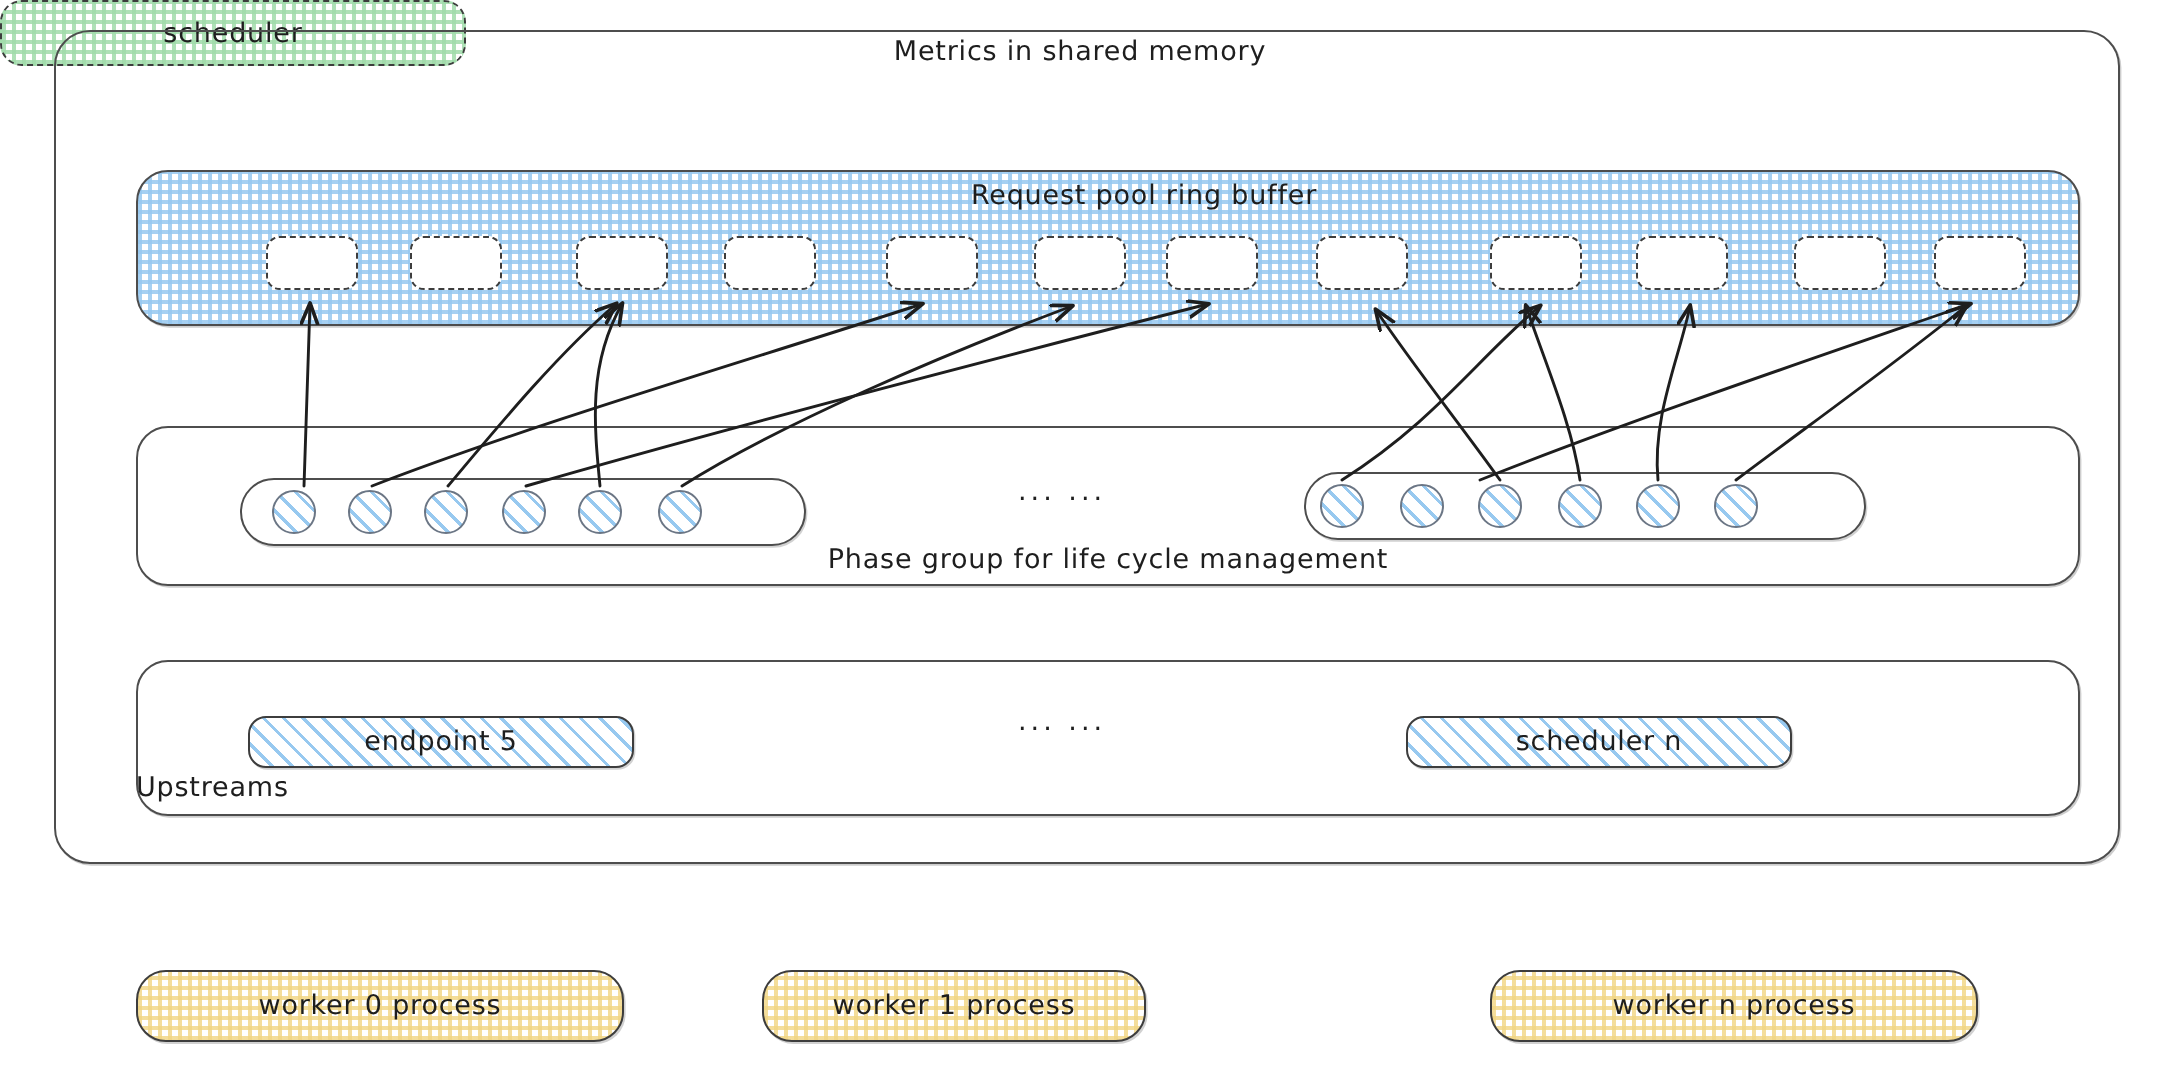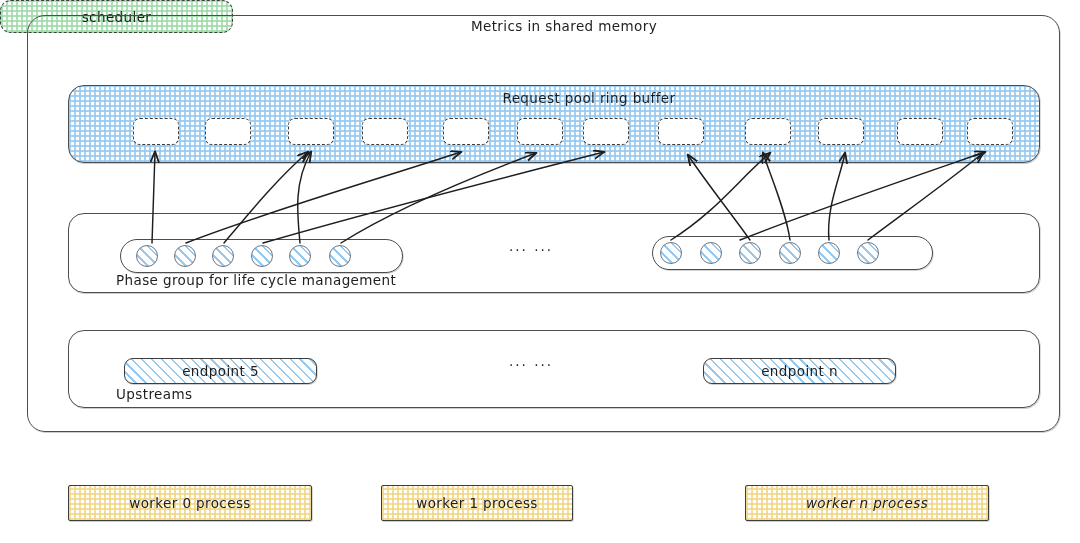--- a/index.html
+++ b/index.html
@@ -18,21 +18,20 @@
     box-shadow:0.7px 0.9px 0 rgba(90,90,90,.30);
   }
   .label{
     position:absolute;
     font-family:"DejaVu Sans",sans-serif;
     font-size:13.5px;
     color:#1e1e1e;
     letter-spacing:.4px;
     white-space:nowrap;
     text-align:center;
-    padding-left:48px;
   }
   .center-label{left:0;right:0;text-align:center;}
 
   
   .fill-blue-cross{
     background-color:#ffffff;
     background-image:
       repeating-linear-gradient(0deg, rgba(150,200,240,.85) 0 2px, transparent 2px 5px),
       repeating-linear-gradient(90deg, rgba(150,200,240,.85) 0 2px, transparent 2px 5px);
   }
@@ -94,60 +93,60 @@
   }
 
   #scheduler{
     left:194px;top:444px;width:233px;height:33px;
     border:1.7px dashed #3d3d3d;border-radius:11px;box-sizing:border-box;
     display:flex;align-items:center;justify-content:center;
     font-size:13.5px;color:#1e1e1e;letter-spacing:.4px;
   }
   .worker{
     position:absolute;top:485px;height:36px;
-    border:1.4px solid #3d3d3d;border-radius:2px;box-sizing:border-box;
+    border:1.4px solid #3d3d3d;border-radius:15px;box-sizing:border-box;
     box-shadow:0.8px 1px 0 rgba(90,90,90,.28);
     display:flex;align-items:center;justify-content:center;
     font-size:13.5px;color:#1e1e1e;letter-spacing:.4px;
   }
   #worker-0{left:68px;width:244px;}
   #worker-1{left:381px;width:192px;}
-  #worker-n{left:745px;width:244px;font-style:italic;}
+  #worker-n{left:745px;width:244px;}
 
   .ellipsis{
     position:absolute;font-size:13.5px;color:#1e1e1e;letter-spacing:2px;
   }
   svg.arrows{position:absolute;left:0;top:0;width:1080px;height:543px;overflow:visible;pointer-events:none;}
 </style>
 </head>
 <body>
 
 <div class="stage">
 
   <div class="box sketch-border" id="outer-frame"></div>
   <div class="label center-label" style="top:18px;">Metrics in shared memory</div>
 
   <div class="box sketch-border fill-blue-cross" id="ring-buffer"></div>
-  <div class="label" style="left:55px;width:972px;top:90px;text-align:center;">Request pool ring buffer</div>
+  <div class="label" style="left:86px;width:972px;top:90px;text-align:center;">Request pool ring buffer</div>
 
   <div class="slot" style="left:133px;top:118px;"></div>
   <div class="slot" style="left:205px;top:118px;"></div>
   <div class="slot" style="left:288px;top:118px;"></div>
   <div class="slot" style="left:362px;top:118px;"></div>
   <div class="slot" style="left:443px;top:118px;"></div>
   <div class="slot" style="left:517px;top:118px;"></div>
   <div class="slot" style="left:583px;top:118px;"></div>
   <div class="slot" style="left:658px;top:118px;"></div>
   <div class="slot" style="left:745px;top:118px;"></div>
   <div class="slot" style="left:818px;top:118px;"></div>
   <div class="slot" style="left:897px;top:118px;"></div>
   <div class="slot" style="left:967px;top:118px;"></div>
 
   <div class="box sketch-border" id="phase-frame"></div>
-  <div class="label" style="left:68px;width:972px;top:272px;text-align:left;">Phase group for life cycle management</div>
+  <div class="label" style="left:68px;width:972px;top:272px;text-align:center;">Phase group for life cycle management</div>
   <div class="ellipsis" style="left:509px;top:238px;">... ...</div>
 
   <div class="group-pill" style="left:120px;top:239px;width:283px;"></div>
   <div class="node-circle fill-blue-diag" style="left:136px;top:245px;"></div>
   <div class="node-circle fill-blue-diag" style="left:174px;top:245px;"></div>
   <div class="node-circle fill-blue-diag" style="left:212px;top:245px;"></div>
   <div class="node-circle fill-blue-diag" style="left:251px;top:245px;"></div>
   <div class="node-circle fill-blue-diag" style="left:289px;top:245px;"></div>
   <div class="node-circle fill-blue-diag" style="left:329px;top:245px;"></div>
 
@@ -157,21 +156,21 @@
   <div class="node-circle fill-blue-diag" style="left:739px;top:242px;"></div>
   <div class="node-circle fill-blue-diag" style="left:779px;top:242px;"></div>
   <div class="node-circle fill-blue-diag" style="left:818px;top:242px;"></div>
   <div class="node-circle fill-blue-diag" style="left:857px;top:242px;"></div>
 
   <div class="box sketch-border" id="upstream-frame"></div>
   <div class="label" style="left:68px;width:1024px;top:386px;text-align:left;">Upstreams</div>
   <div class="ellipsis" style="left:509px;top:353px;">... ...</div>
 
   <div class="endpoint fill-blue-diag" style="left:124px;top:358px;width:193px;">endpoint 5</div>
-  <div class="endpoint fill-blue-diag" style="left:703px;top:358px;width:193px;">endpoint n</div>
+  <div class="endpoint fill-blue-diag" style="left:703px;top:358px;width:193px;">scheduler n</div>
 
   <div class="fill-green-cross" id="scheduler">scheduler</div>
 
   <div class="worker fill-yellow-cross" id="worker-0">worker 0 process</div>
   <div class="worker fill-yellow-cross" id="worker-1">worker 1 process</div>
   <div class="worker fill-yellow-cross" id="worker-n">worker n process</div>
 
   <svg class="arrows">
     <defs>
       <marker id="ah" markerWidth="9" markerHeight="9" refX="7.2" refY="3.2" orient="auto" markerUnits="strokeWidth">

